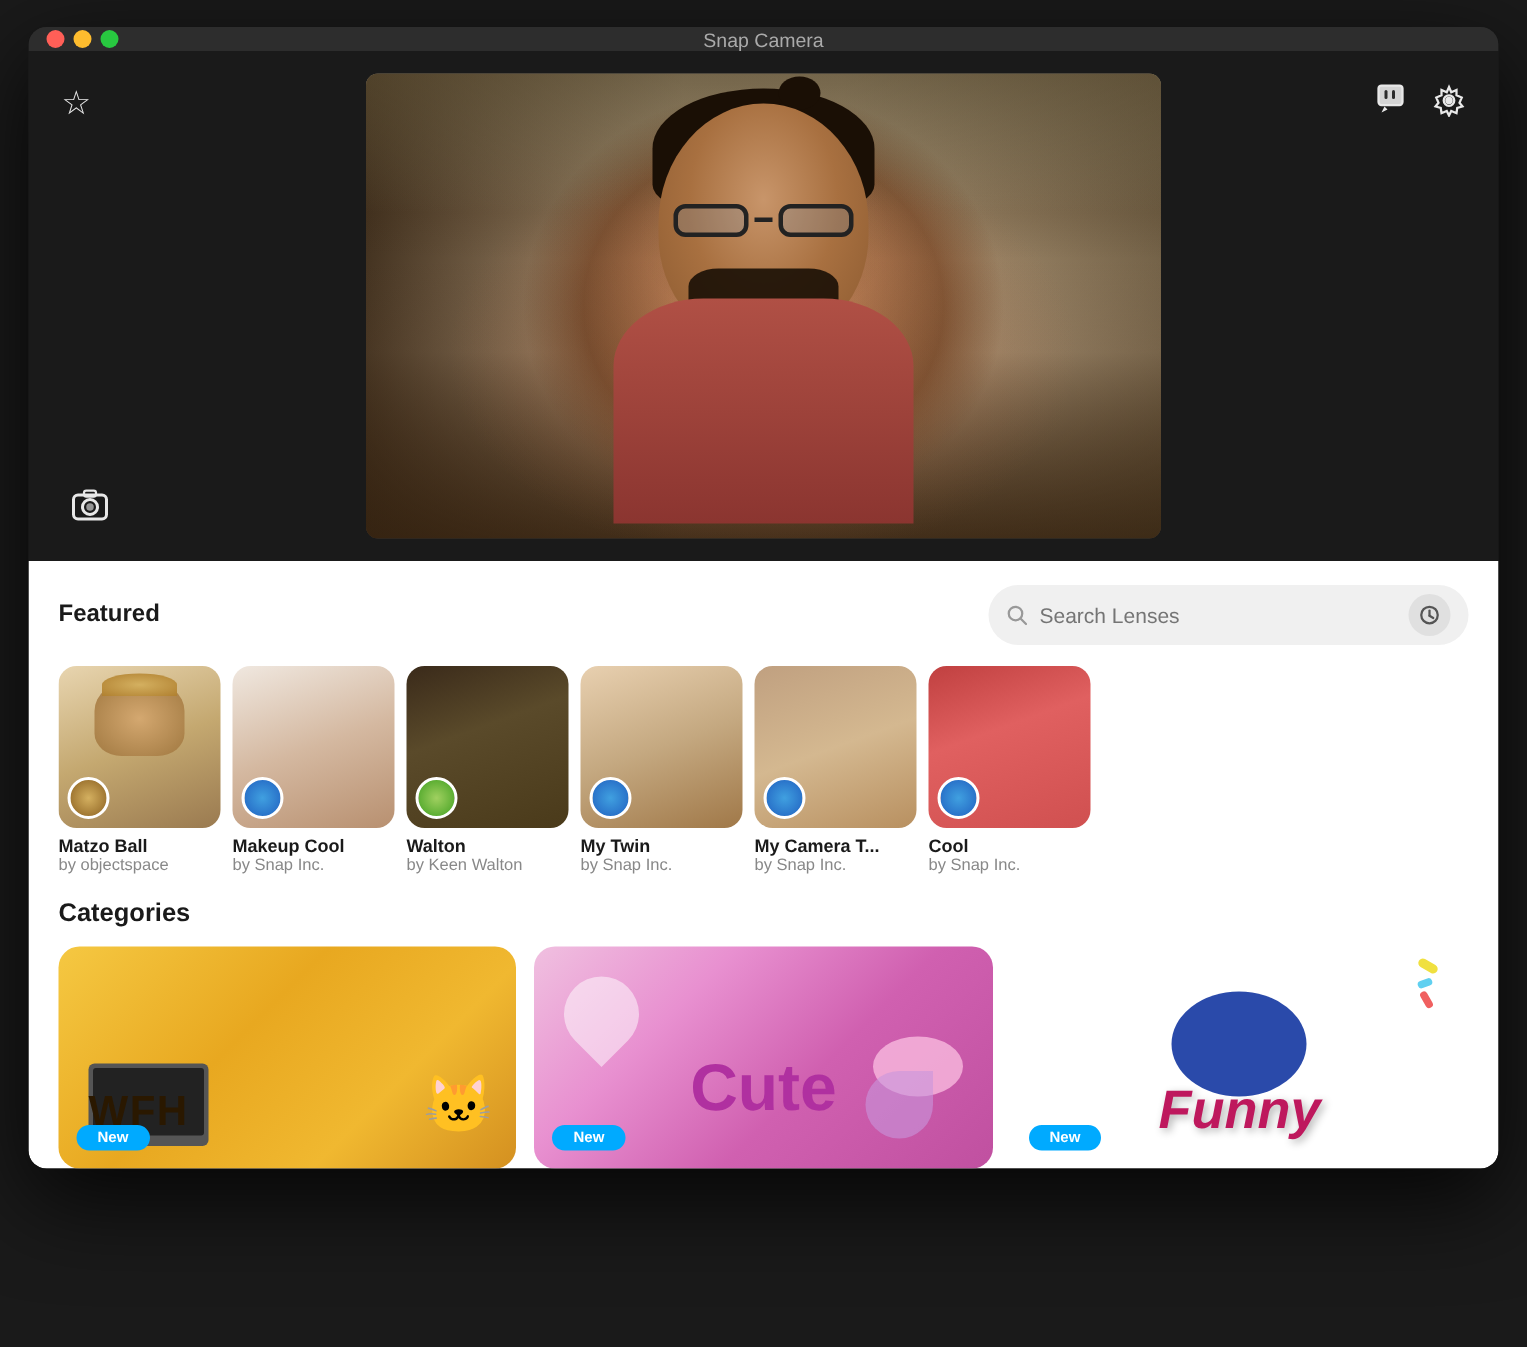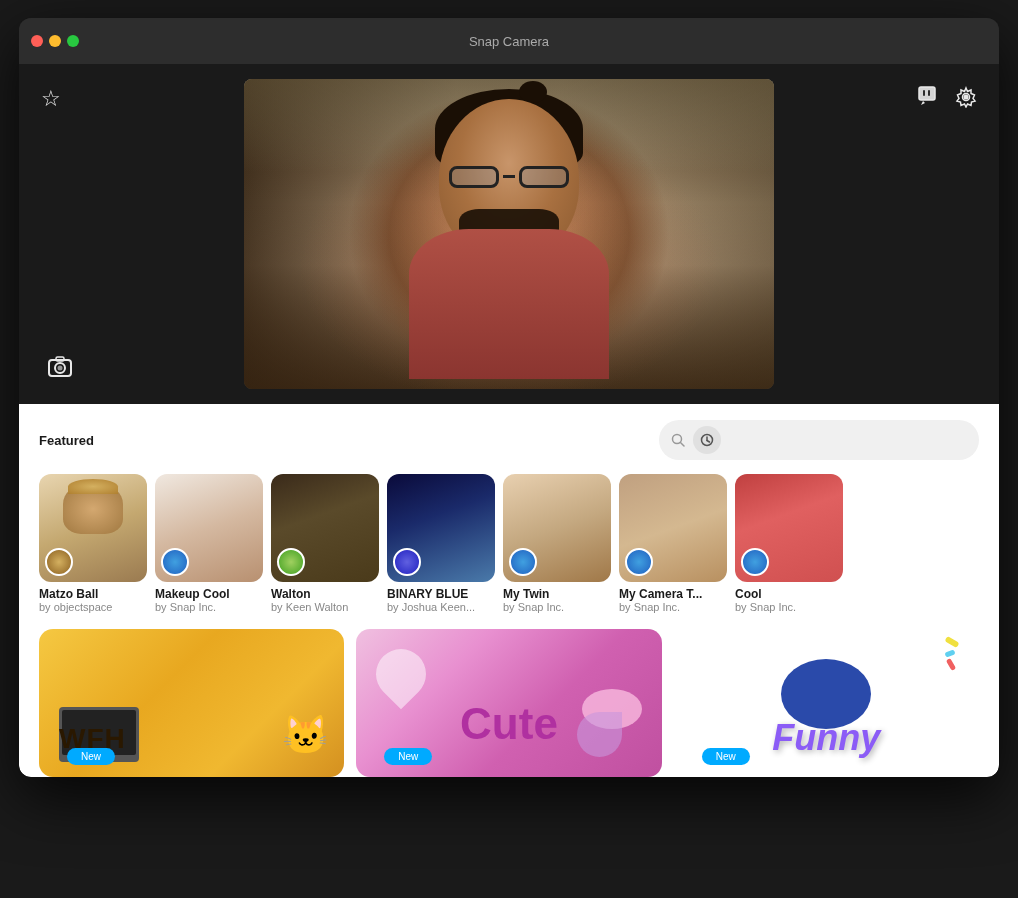--- a/index.html
+++ b/index.html
@@ -21,21 +21,21 @@
       border-radius: 12px;
       overflow: hidden;
       box-shadow: 0 20px 60px rgba(0,0,0,0.8);
       margin-top: 18px;
       background: #1e1e1e;
     }
 
     
     .titlebar {
       background: #2d2d2d;
-      height: 46px;
+      height: 16px;
       display: flex;
       align-items: center;
       padding: 0 12px;
       position: relative;
     }
     .titlebar-buttons {
       display: flex;
       gap: 6px;
     }
     .titlebar-btn {
@@ -236,21 +236,21 @@
     }
 
     
     .featured-header {
       display: flex;
       align-items: center;
       justify-content: space-between;
       margin-bottom: 14px;
     }
     .featured-title {
-      font-size: 13px;
+      font-size: 16px;
       font-weight: 600;
       color: #1a1a1a;
     }
     .search-bar {
       display: flex;
       align-items: center;
       background: #f0f0f0;
       border-radius: 20px;
       padding: 6px 12px;
       width: 320px;
@@ -424,24 +424,23 @@
       background: linear-gradient(135deg, #a0d860 0%, #80c040 30%, #60a820 60%, #50980 100%);
     }
 
     .new-badge {
       position: absolute;
       bottom: 12px;
       left: 12px;
       background: #00aaff;
       color: #fff;
       font-size: 10px;
-      font-weight: 400;
+      font-weight: 700;
       padding: 3px 14px;
       border-radius: 10px;
-      margin-left: 16px;
     }
     .wfh-laptop {
       position: absolute;
       bottom: 15px;
       left: 20px;
       width: 80px;
       height: 55px;
       background: #555;
       border-radius: 4px;
     }
@@ -580,20 +579,21 @@
 
   <div class="bottom-panel">
 
     <div class="featured-header">
       <span class="featured-title">Featured</span>
       <div class="search-bar">
         <svg class="search-icon-svg" width="14" height="14" viewBox="0 0 14 14" fill="none">
           <circle cx="6" cy="6" r="4.5" stroke="#999" stroke-width="1.5"></circle>
           <line x1="9.5" y1="9.5" x2="13" y2="13" stroke="#999" stroke-width="1.5" stroke-linecap="round"></line>
         </svg>
+        <input class="search-input" type="text" placeholder="Search Lenses" style="">
         <div class="search-history-btn">
           <svg width="14" height="14" viewBox="0 0 14 14" fill="none">
             <circle cx="7" cy="7" r="5.5" stroke="#555" stroke-width="1.5"></circle>
             <line x1="7" y1="4" x2="7" y2="7.5" stroke="#555" stroke-width="1.5" stroke-linecap="round"></line>
             <line x1="7" y1="7.5" x2="9.5" y2="9" stroke="#555" stroke-width="1.5" stroke-linecap="round"></line>
           </svg>
         </div>
       </div>
     </div>
 
@@ -617,27 +617,20 @@
       </div>
 
       <div class="lens-item">
         <div class="lens-thumb lens-potato">
           <div class="lens-avatar av-philwalton"></div>
         </div>
         <span class="lens-name">Walton</span>
         <span class="lens-author">by Keen Walton</span>
       </div>
 
-      <div class="lens-item">
-        <div class="lens-thumb lens-binary">
-          <div class="lens-avatar av-joshuakeen"></div>
-        </div>
-        <span class="lens-name">BINARY BLUE</span>
-        <span class="lens-author">by Joshua Keen...</span>
-      </div>
 
       <div class="lens-item">
         <div class="lens-thumb lens-twin">
           <div class="lens-avatar av-snap"></div>
         </div>
         <span class="lens-name">My Twin</span>
         <span class="lens-author">by Snap Inc.</span>
       </div>
 
       <div class="lens-item">
@@ -650,20 +643,21 @@
 
       <div class="lens-item">
         <div class="lens-thumb lens-baby">
           <div class="lens-avatar av-snap"></div>
         </div>
         <span class="lens-name">Cool</span>
         <span class="lens-author">by Snap Inc.</span>
       </div>
     </div>
 
+    <div class="categories-title">Categories</div>
     <div class="categories-grid">
 
       <div class="category-card cat-wfh">
         <div class="wfh-laptop">
           <div class="wfh-screen"></div>
         </div>
         <div style="position:absolute; bottom:20px; right:15px; font-size:38px;">🐱</div>
         <div style="position:absolute; bottom:22px; left:20px; font-size:28px; font-weight:900; color:#2a1800; letter-spacing:1px;">WFH</div>
         <div class="new-badge">New</div>
       </div>
@@ -676,18 +670,18 @@
         <div class="new-badge">New</div>
       </div>
 
       <div class="category-card cat-funny">
         <div class="funny-blue-circle"></div>
         <div class="confetti">
           <div class="confetti-dot funny-confetti1" style="position:relative; top:0; right:0; width:14px; height:6px; background:#f0e040; border-radius:3px; transform:rotate(30deg); margin-bottom:6px;"></div>
           <div class="confetti-dot funny-confetti2" style="position:relative; top:0; right:0; width:10px; height:5px; background:#60d0f0; border-radius:3px; transform:rotate(-20deg); margin-bottom:6px;"></div>
           <div class="confetti-dot funny-confetti3" style="position:relative; top:0; right:0; width:12px; height:5px; background:#f06060; border-radius:3px; transform:rotate(60deg); margin-bottom:6px;"></div>
         </div>
-        <div style="position:absolute; bottom:18px; left:50%; transform:translateX(-50%); font-size:36px; font-weight:900; color:#8b5cf6; white-space:nowrap; text-shadow: 2px 2px 6px rgba(0,0,0,0.3); font-style:italic;">Funny</div>
+        <div style="position:absolute; bottom:18px; left:50%; transform:translateX(-50%); font-size:36px; font-weight:900; color:#be185d; white-space:nowrap; text-shadow: 2px 2px 6px rgba(0,0,0,0.3); font-style:italic;">Funny</div>
         <div class="new-badge">New</div>
       </div>
     </div>
   </div>
 </div>
 
 </body></html>

